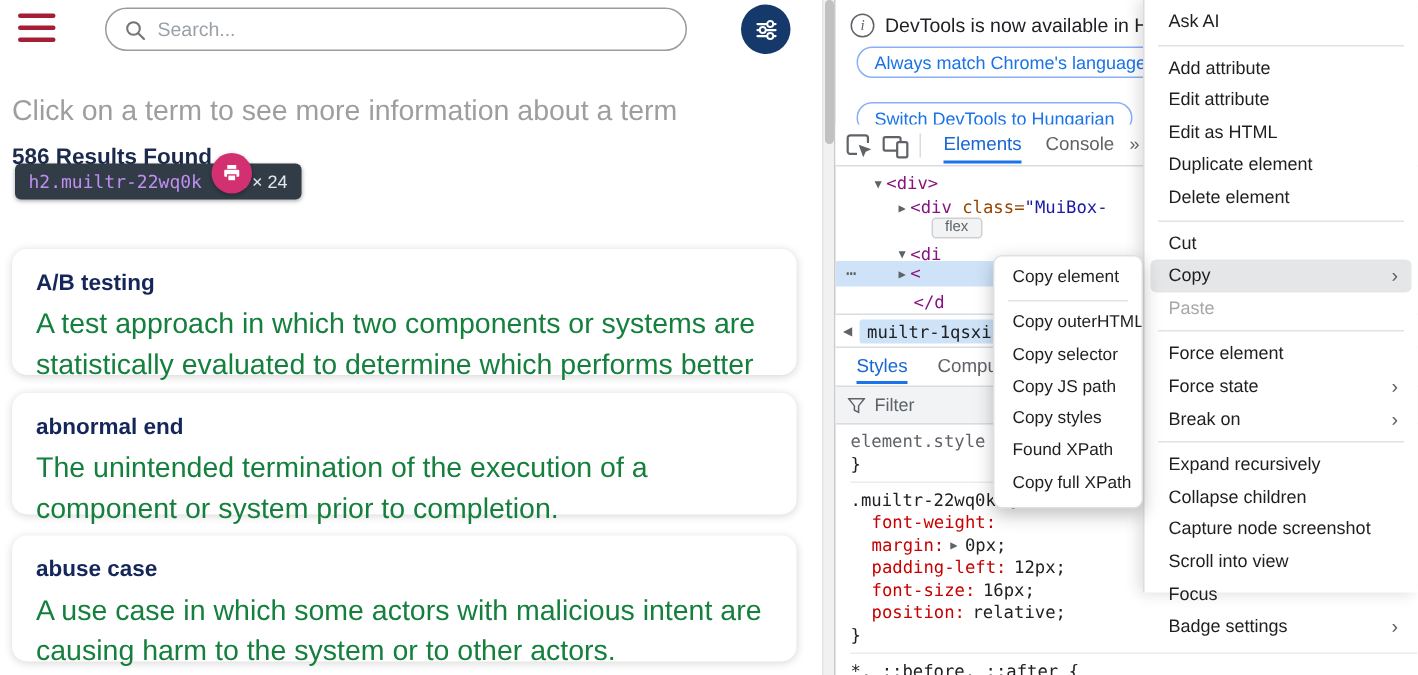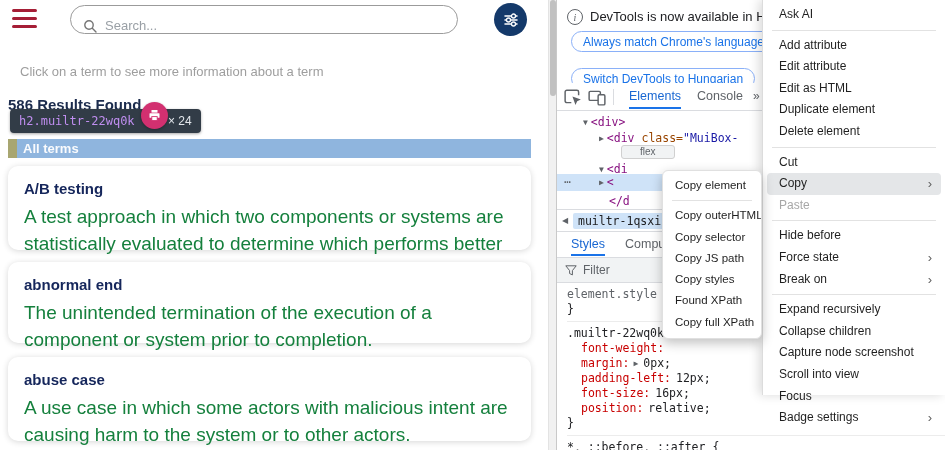--- a/index.html
+++ b/index.html
@@ -4,25 +4,25 @@
 <style>
   * { margin:0; padding:0; box-sizing:border-box; }
   html,body { width:945px; height:450px; }
   body { font-family:"Liberation Sans", sans-serif; background:#fff; overflow:hidden; }
   #screen { position:relative; width:945px; height:450px; overflow:hidden; background:#fff; }
 
   
   #webpage { position:absolute; left:0; top:0; width:556px; height:450px; background:#fff; }
   .hamburger { position:absolute; left:12px; top:9px; width:25px; height:19px; display:flex; flex-direction:column; justify-content:space-between; cursor:pointer; }
   .hamburger span { display:block; height:3.4px; background:#a51e36; border-radius:2px; }
-  .search-box { position:absolute; left:70px; top:5px; width:388px; height:29px; border:1px solid #9b9b9b; border-radius:16px; display:flex; align-items:flex-end; gap:8px; padding:0 12px; background:#fff; }
+  .search-box { position:absolute; left:70px; top:5px; width:388px; height:29px; border:1px solid #9b9b9b; border-radius:16px; display:flex; align-items:center; gap:8px; padding:0 12px; background:#fff; }
   .search-input { border:none; outline:none; flex:1; font-size:13px; font-family:"Liberation Sans",sans-serif; color:#333; background:transparent; }
   .search-input::placeholder { color:#9aa0a6; }
   .filter-fab { position:absolute; left:494px; top:3px; width:33px; height:33px; border-radius:50%; background:#14396a; display:flex; align-items:center; justify-content:center; cursor:pointer; }
-  .tagline { position:absolute; left:20px; top:64px; font-size:13px; color:#9e9e9e; }
+  .tagline { position:absolute; left:8px; top:64px; font-size:19px; color:#9e9e9e; }
   .results { position:absolute; left:8px; top:96px; font-size:15px; font-weight:bold; color:#1b2b4d; }
   .inspect-tooltip { position:absolute; left:10px; top:109px; height:24px; background:#323c47; border-radius:4px; display:flex; align-items:center; gap:10px; padding:0 9px; box-shadow:0 1px 3px rgba(0,0,0,.35); z-index:3; }
   .tooltip-selector { color:#c08ef0; font-size:12px; white-space:nowrap; }
   .tooltip-dims { color:#e3e7ec; font-size:12px; white-space:nowrap; }
   .pink-fab { position:absolute; left:141px; top:102px; width:27px; height:27px; border-radius:50%; background:#d23070; display:flex; align-items:center; justify-content:center; box-shadow:0 1px 3px rgba(0,0,0,.3); z-index:4; cursor:pointer; }
   .section-header { position:absolute; left:8px; top:139px; width:523px; height:19px; display:flex; }
   .padding-strip { width:9px; background:#a8a671; }
   .header-main { flex:1; background:#8fb5de; color:#fafbfd; font-size:13px; font-weight:bold; line-height:19px; padding-left:6px; }
   .card { position:absolute; left:8px; width:523px; background:#fff; border-radius:10px; box-shadow:0 1px 6px rgba(0,0,0,.16); padding:14px 16px; cursor:pointer; }
   #card1 { top:166px; height:84px; } #card2 { top:262px; height:81px; } #card3 { top:357px; height:84px; }
@@ -45,21 +45,21 @@
   #tab-elements { left:72px; color:#1967d2; border-bottom:2px solid #1a73e8; }
   #tab-console { left:140px; color:#5f6368; }
   .tab-more { position:absolute; left:196px; top:0; height:27px; line-height:27px; color:#5f6368; cursor:pointer; }
   .mono { font-family:"DejaVu Sans Mono", monospace; }
 
   .tree { position:absolute; left:0; top:112px; width:100%; height:97px; font-family:"DejaVu Sans Mono",monospace; font-size:11.5px; overflow:hidden;text-decoration:underline; }
   .tree-line { position:absolute; white-space:nowrap; height:16px; line-height:16px; cursor:default; }
   .tw { color:#5f6368; font-size:8px; vertical-align:1px; margin-right:3px; }
   .tag { color:#881280; } .attr { color:#994500; } .val { color:#1a1aa6; }
   #tree-l1 { left:26px; top:2px; } #tree-l2 { left:42px; top:18px; }
-  .node-badge { position:absolute; left:64px; top:33px; border:1px solid #d0d0d0; background:#f1f3f4; color:#5f6368; font-size:10px; line-height:12px; height:14px; border-radius:3px; padding:0 18px; font-family:"Liberation Sans",sans-serif; cursor:pointer; }
+  .node-badge { position:absolute; left:64px; top:33px; border:1px solid #d0d0d0; background:#f1f3f4; color:#5f6368; font-size:10px; line-height:12px; height:14px; border-radius:3px; padding:0 8px; font-family:"Liberation Sans",sans-serif; cursor:pointer; }
   #tree-l3 { left:42px; top:49px; }
   .tree-selected { position:absolute; left:0; top:62px; width:100%; height:17px; background:#cfe3f8; line-height:17px; }
   .tree-selected .dots { position:absolute; left:7px; color:#5f6368; letter-spacing:1px; }
   .tree-selected .content { position:absolute; left:42px; }
   #tree-l4 { left:52px; top:81px; }
 
   .breadcrumbs { position:absolute; left:0; top:209px; width:100%; height:23px; border-top:1px solid #dadce0; border-bottom:1px solid #dadce0; display:flex; align-items:center; background:#fff; }
   .crumb-scroll { width:16px; text-align:center; color:#5f6368; font-size:8px; cursor:pointer; }
   .crumb { font-family:"DejaVu Sans Mono",monospace; font-size:11.5px; background:#cfe3f8; color:#202124; padding:1px 5px; border-radius:2px; cursor:pointer; white-space:nowrap; }
 
@@ -133,24 +133,20 @@
     </div>
 
     <div class="pink-fab">
       <svg width="13" height="13" viewBox="0 0 13 13">
           <rect x="3.5" y="1" width="6" height="2.6" fill="#fff"></rect>
           <rect x="1.5" y="4.2" width="10" height="4.6" rx="0.6" fill="#fff"></rect>
           <rect x="3.8" y="7.6" width="5.4" height="4" fill="#fff" stroke="#d23070" stroke-width="0.9"></rect>
         </svg>
     </div>
 
-    <div class="section-header">
-      <div class="padding-strip"></div>
-      <div class="header-main">All terms</div>
-    </div>
 
     <div class="card" id="card1">
       <div class="card-title">A/B testing</div>
       <div class="card-body">A test approach in which two components or systems are statistically evaluated to determine which performs better for specified criteria.</div>
     </div>
     <div class="card" id="card2">
       <div class="card-title">abnormal end</div>
       <div class="card-body">The unintended termination of the execution of a component or system prior to completion.</div>
     </div>
     <div class="card" id="card3">
@@ -252,21 +248,21 @@
     <div class="menu-item">Add attribute</div>
     <div class="menu-item">Edit attribute</div>
     <div class="menu-item">Edit as HTML</div>
     <div class="menu-item">Duplicate element</div>
     <div class="menu-item">Delete element</div>
     <div class="menu-sep"></div>
     <div class="menu-item">Cut</div>
     <div class="menu-item highlight"><span>Copy</span><span class="submenu-arrow">›</span></div>
     <div class="menu-item disabled">Paste</div>
     <div class="menu-sep"></div>
-    <div class="menu-item">Hide before</div>
+    <div class="menu-item">Force element</div>
     <div class="menu-item"><span>Force state</span><span class="submenu-arrow">›</span></div>
     <div class="menu-item"><span>Break on</span><span class="submenu-arrow">›</span></div>
     <div class="menu-sep"></div>
     <div class="menu-item">Expand recursively</div>
     <div class="menu-item">Collapse children</div>
     <div class="menu-item">Capture node screenshot</div>
     <div class="menu-item">Scroll into view</div>
     <div class="menu-item">Focus</div>
     <div class="menu-item"><span>Badge settings</span><span class="submenu-arrow">›</span></div>
   </div>

